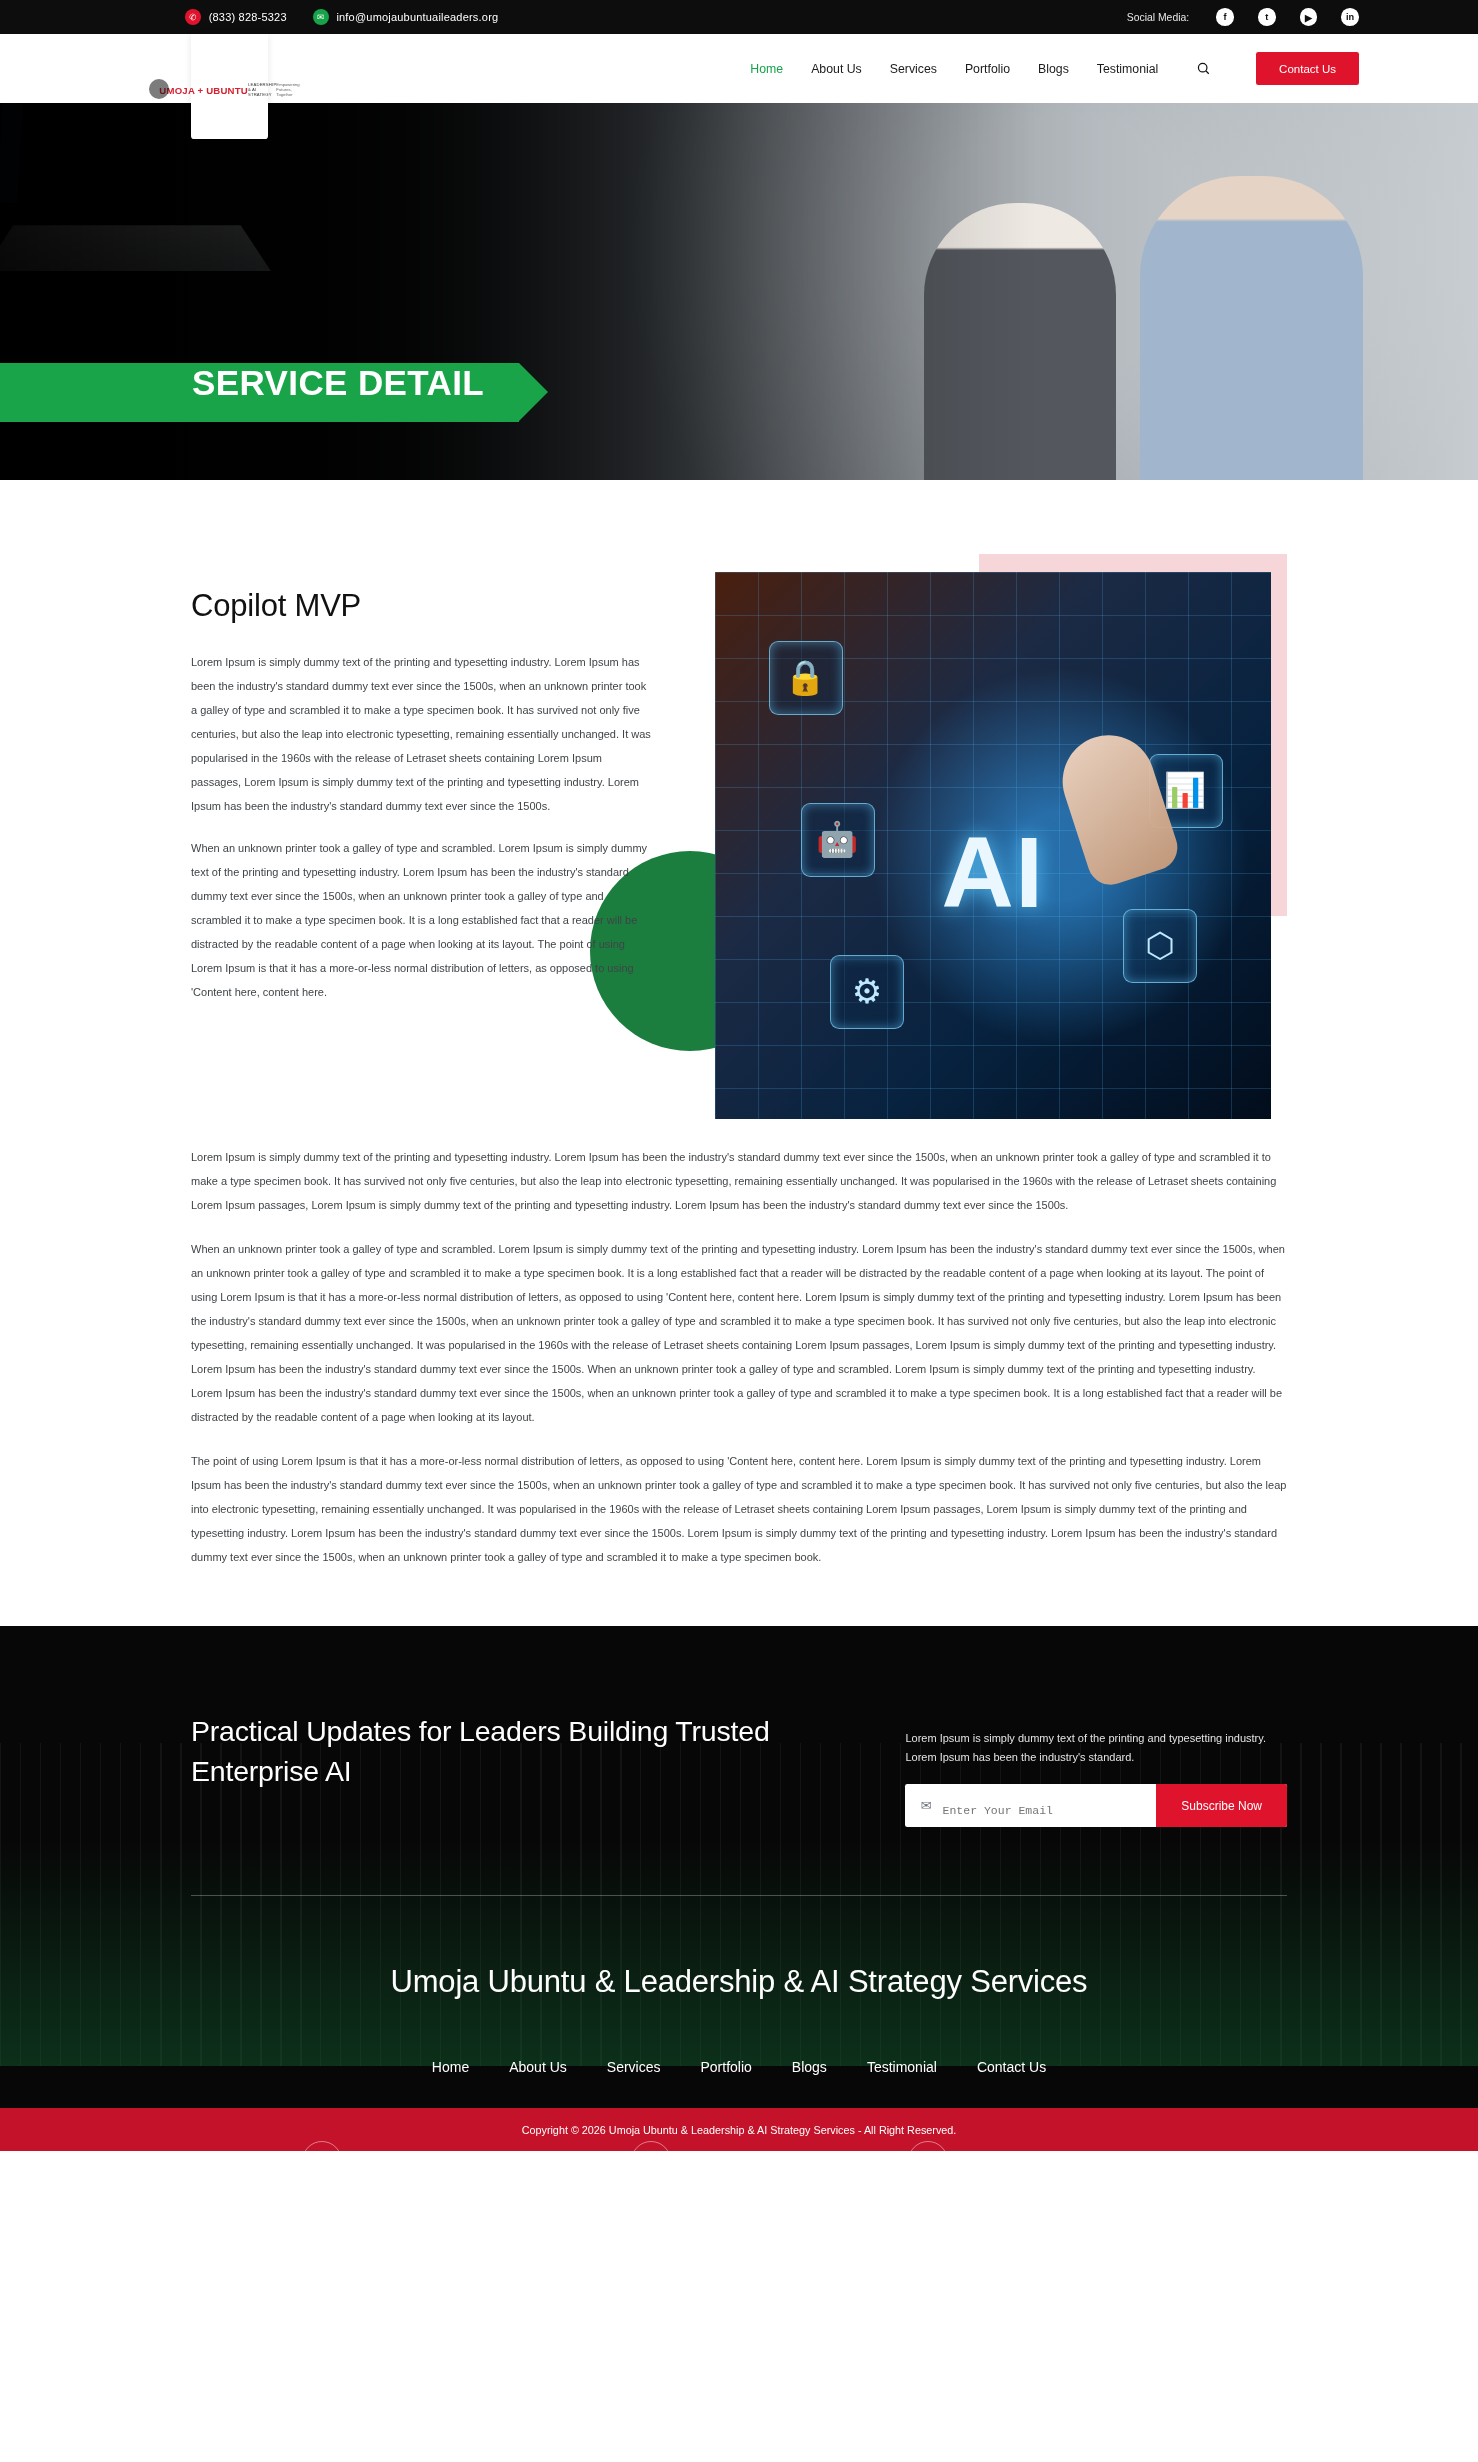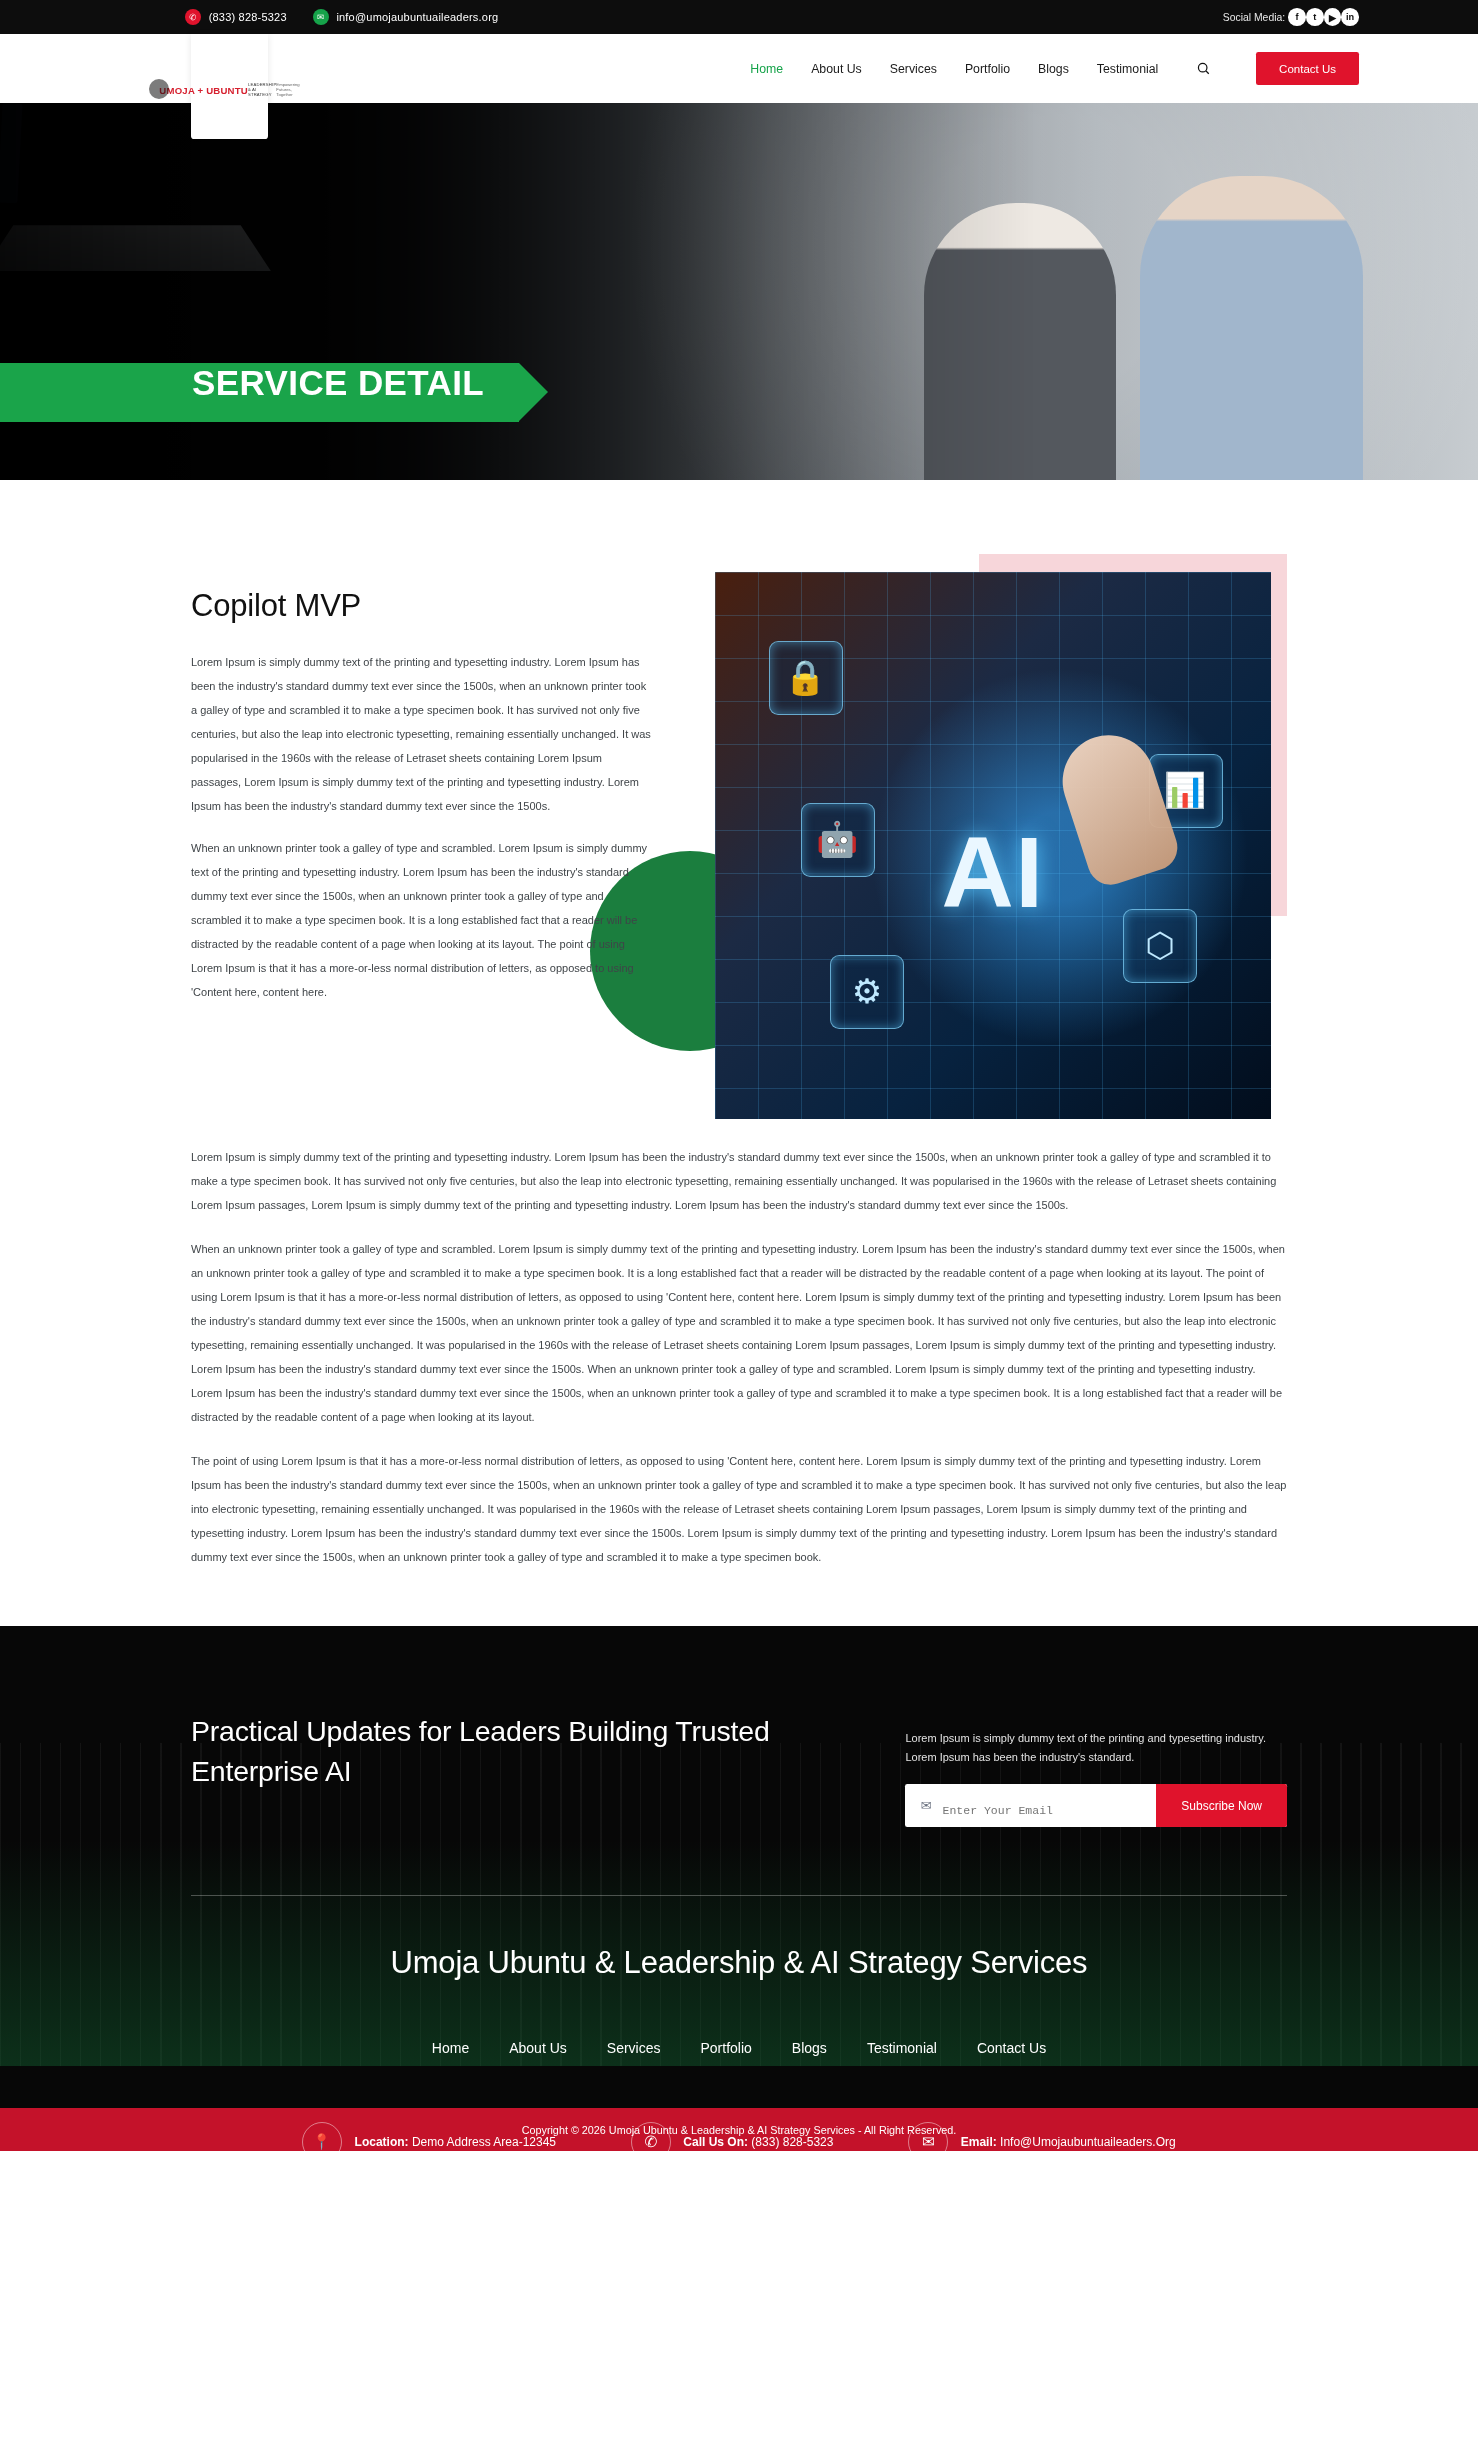--- a/index.html
+++ b/index.html
@@ -23,21 +23,21 @@
   }
   .topbar-left { display: flex; align-items: center; gap: 26px; }
   .tb-item { display: flex; align-items: center; gap: 7.7px; font-size: 11px; letter-spacing: 0.2px; }
   .tb-ico {
     width: 16px; height: 16px; border-radius: 50%;
     background: #e0132c;
     display: inline-flex; align-items: center; justify-content: center;
     font-size: 8.5px; color: #fff;
   }
   .tb-ico.mail { background: #16a34a; }
-  .topbar-right { margin-left: auto; display: flex; align-items: center; gap: 0; }
+  .topbar-right { margin-left: auto; display: flex; align-items: center; gap: 24px; }
   .social-label { font-size: 10.4px; color: #e8e8e8; margin-right: 3.1px; }
   .soc {
     width: 17.7px; height: 17.7px; border-radius: 50%;
     background: #ffffff; color: #111;
     display: inline-flex; align-items: center; justify-content: center;
     font-size: 9.2px; font-weight: bold;
   }
   .soc.yt { background:#fff; }
 
   
@@ -295,21 +295,21 @@
   .sub-btn {
     background: #e0132c; color: #ffffff; border: none;
     height: 100%; padding: 0 25px; font-size: 12px; cursor: pointer;
     font-family: inherit;
   }
   .divider { height: 0.8px; background: rgba(255,255,255,.28); margin: 68px 0 0 0; position: relative; z-index:2;}
   .brandline {
     text-align: center;
     font-size: 31px;
     letter-spacing: -0.2px;
-    margin-top: 49px;
+    margin-top: 68px;
     position: relative; z-index:2;
   }
   .fnav {
     display: flex; justify-content: center; gap: 40px;
     margin-top: 59px; font-size: 14px;
     position: relative; z-index:2;
   }
   .fnav a { color: #fff; text-decoration: none; }
   .fcontacts {
     display: flex; justify-content: center; gap: 75px;

